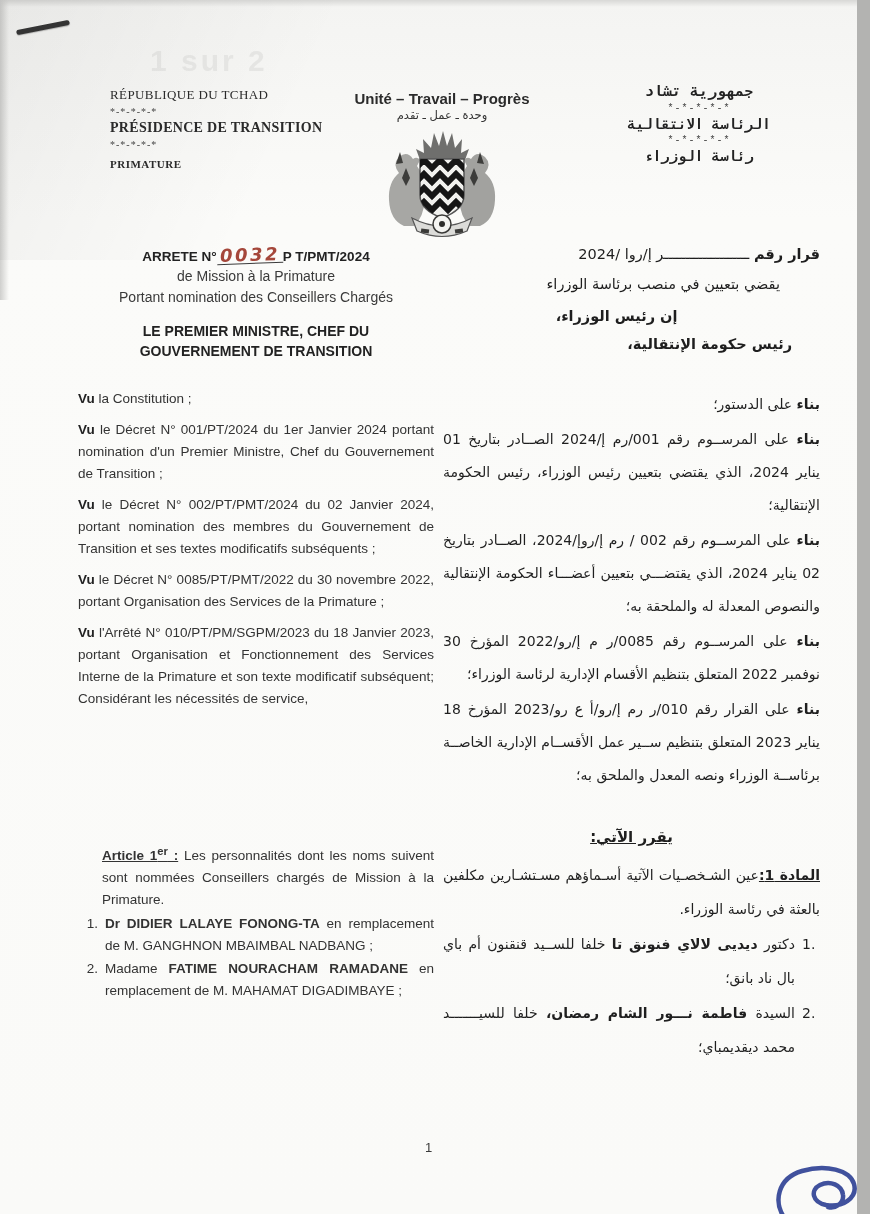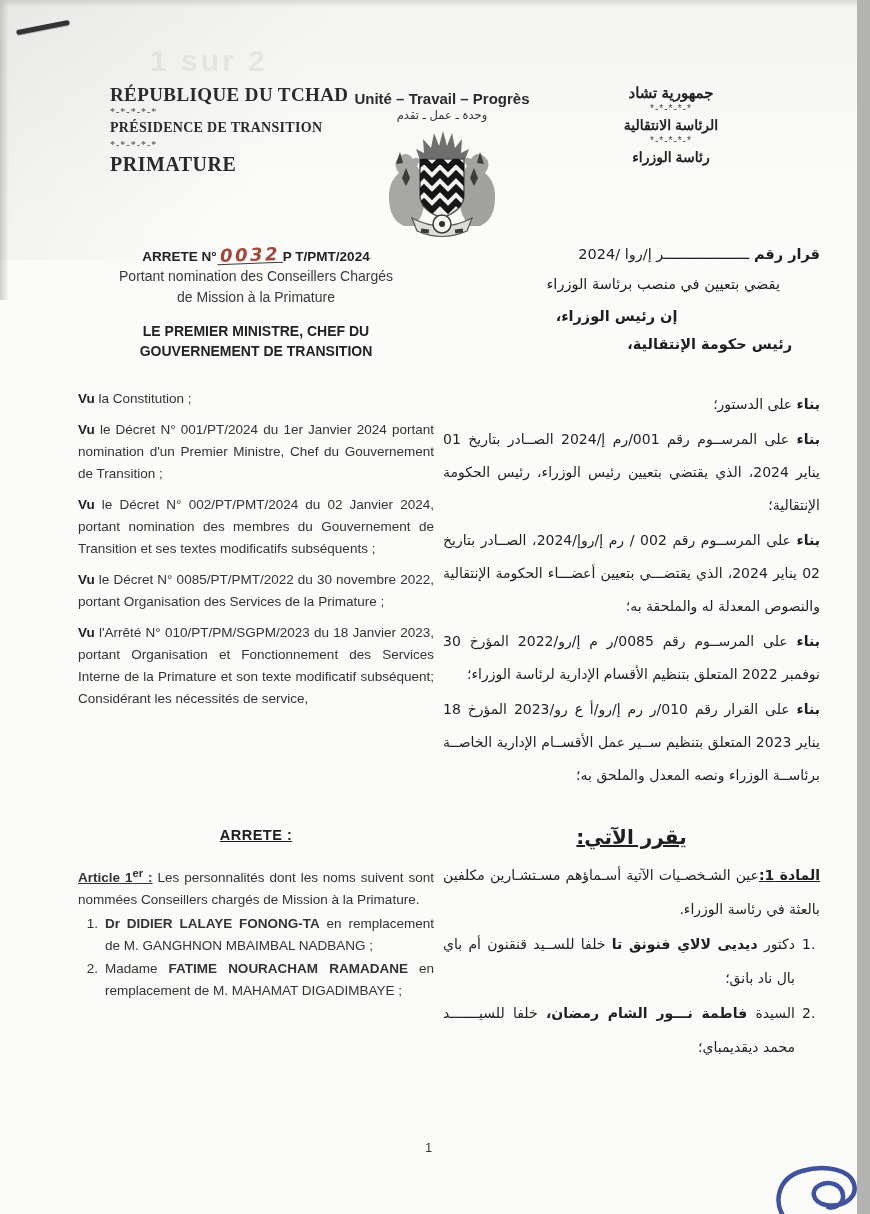--- a/index.html
+++ b/index.html
@@ -23,30 +23,30 @@
     position:absolute;left:16px;top:25px;width:54px;height:5px;border-radius:3px;
     background:#343434;transform:rotate(-11deg);box-shadow:0 1px 1px rgba(0,0,0,.25);
   }
   .ghost{
     position:absolute;left:150px;top:44px;font-size:30px;font-weight:bold;
     color:#6f6f6d;opacity:.10;letter-spacing:3px;
   }
   
   .hdr-left{position:absolute;left:110px;top:86px;width:260px;line-height:18px;
     font-family:"Liberation Serif",serif;color:#2a2a2a;}
-  .hdr-left .l1{font-size:19px;font-weight:bold;letter-spacing:.4px;}
+  .hdr-left .l1{font-size:13px;font-weight:normal;letter-spacing:.4px;}
   .hdr-left .sep{font-size:10px;letter-spacing:1px;color:#444;line-height:15px;}
   .hdr-left .l2{font-size:14px;font-weight:bold;letter-spacing:.3px;}
-  .hdr-left .l3{font-size:20px;font-weight:bold;letter-spacing:.5px;margin-top:3px;}
+  .hdr-left .l3{font-size:11px;font-weight:bold;letter-spacing:.5px;margin-top:3px;}
   .hdr-center{position:absolute;left:352px;top:90px;width:180px;text-align:center;}
   .motto-fr{font-size:15px;font-weight:bold;color:#2b2b2b;}
   .motto-ar{font-size:11.5px;color:#333;font-family:"DejaVu Sans",sans-serif;margin-top:1px;}
   .emblem{margin-top:4px;}
-  .hdr-right{position:absolute;left:556px;top:84px;width:230px;text-align:center;
-    direction:rtl;font-family:Liberation Sans, sans-serif;color:#222;}
+  .hdr-right{position:absolute;left:584px;top:84px;width:230px;text-align:center;
+    direction:rtl;font-family:Liberation Mono, monospace;color:#222;}
   .hdr-right .a1{font-size:15px;font-weight:600;line-height:18px;}
   .hdr-right .sep{font-size:10px;letter-spacing:1px;line-height:14px;direction:ltr;color:#444;}
   .hdr-right .a2{font-size:14px;font-weight:600;line-height:18px;}
   
   .title-fr{position:absolute;left:82px;top:247px;width:348px;text-align:center;}
   .arrete-line{font-size:13.5px;font-weight:bold;color:#222;}
   .handwritten{
     font-family:"DejaVu Sans",sans-serif;font-style:italic;font-size:18px;
     color:#a5473b;letter-spacing:2.5px;border-bottom:1.6px solid #3a3a3a;
     display:inline-block;transform:rotate(-2deg);padding:0 3px;line-height:16px;
@@ -68,29 +68,29 @@
   .body-ar{position:absolute;left:443px;top:388px;width:377px;direction:rtl;
     font-family:"DejaVu Sans",sans-serif;font-size:14px;line-height:33px;
     text-align:justify;color:#1f1f1f;}
   .body-ar .p{margin:0 0 2px 0;}
   .body-ar b{font-weight:700;}
   
   .dec-fr{position:absolute;left:78px;top:824px;width:356px;font-size:13.5px;
     line-height:22px;color:#333;}
   .dec-fr .h{text-align:center;font-weight:bold;font-size:14.5px;
     text-decoration:underline;letter-spacing:.5px;color:#1d1d1d;}
-  .dec-fr .art{margin-top:15px;text-align:justify;}
+  .dec-fr .art{margin-top:15px;text-align:justify;margin-left:24px;}
   .u{text-decoration:underline;}
   .dec-fr ol{margin:2px 0 0 0;padding:0;list-style:none;}
   .li{display:flex;gap:7px;margin-top:1px;}
   .li .num{flex:0 0 20px;text-align:right;}
   .li .li-t{flex:1;text-align:justify;}
   .dec-ar{position:absolute;left:443px;top:820px;width:377px;direction:rtl;
     font-family:"DejaVu Sans",sans-serif;font-size:14px;line-height:34px;color:#1f1f1f;}
-  .dec-ar .h{text-align:center;font-weight:700;text-decoration:underline;font-size:20px;}
+  .dec-ar .h{text-align:center;font-weight:700;text-decoration:underline;font-size:15px;}
   .dec-ar .art{text-align:justify;margin-top:4px;}
   .dec-ar .li .num{flex:0 0 18px;direction:ltr;text-align:left;}
   
   .pagenum{position:absolute;left:0;top:1140px;width:857px;text-align:center;
     font-size:13px;color:#3a3a3a;}
   .stamp{position:absolute;left:770px;top:1158px;width:100px;height:70px;}
 </style>
 </head>
 <body>
 
@@ -150,22 +150,22 @@
     <div class="a1">جمهورية تشاد</div>
     <div class="sep">*-*-*-*-*</div>
     <div class="a2">الرئاسة الانتقالية</div>
     <div class="sep">*-*-*-*-*</div>
     <div class="a2">رئاسة الوزراء</div>
   </div>
 
   <div class="title-fr">
     <div class="arrete-line"><span>ARRETE N°</span><span class="handwritten">0032</span><span>P T/PMT/2024</span></div>
     <div class="subtitle">
+      <div>de Mission à la Primature</div>
       <div>Portant nomination des Conseillers Chargés</div>
-      <div>de Mission à la Primature</div>
     </div>
     <div class="authority">
       <div>LE PREMIER MINISTRE, CHEF DU</div>
       <div>GOUVERNEMENT DE TRANSITION</div>
     </div>
   </div>
 
   <div class="title-ar">
     <div class="decree-line"><b>قرار رقم</b> <span>ــــــــــــــــــــر</span> <span>إ/روا /2024</span></div>
     <div class="sub">يقضي بتعيين في منصب برئاسة الوزراء</div>
@@ -183,21 +183,20 @@
 
   <div class="body-ar">
     <div class="p"><b>بناء</b><span> على الدستور؛</span></div>
     <div class="p"><b>بناء</b><span> على المرســوم رقم 001/رم إ/2024 الصــادر بتاريخ 01 يناير 2024، الذي يقتضي بتعيين رئيس الوزراء، رئيس الحكومة الإنتقالية؛</span></div>
     <div class="p"><b>بناء</b><span> على المرســوم رقم 002 / رم إ/روإ/2024، الصــادر بتاريخ 02 يناير 2024، الذي يقتضـــي بتعيين أعضـــاء الحكومة الإنتقالية والنصوص المعدلة له والملحقة به؛</span></div>
     <div class="p"><b>بناء</b><span> على المرســوم رقم 0085/ر م إ/رو/2022 المؤرخ 30 نوفمبر 2022 المتعلق بتنظيم الأقسام الإدارية لرئاسة الوزراء؛</span></div>
     <div class="p"><b>بناء</b><span> على القرار رقم 010/ر رم إ/رو/أ ع رو/2023 المؤرخ 18 يناير 2023 المتعلق بتنظيم ســير عمل الأقســام الإدارية الخاصــة برئاســة الوزراء ونصه المعدل والملحق به؛</span></div>
   </div>
 
   <div class="dec-fr">
-    <div class="h">ARRETE :</div>
     <div class="art"><b class="u"><span>Article 1</span><sup>er</sup><span> :</span></b><span> Les personnalités dont les noms suivent sont nommées Conseillers chargés de Mission à la Primature.</span></div>
     <ol>
       <li class="li">
           <span class="num">1.</span>
           <div class="li-t"><span></span><b>Dr DIDIER LALAYE FONONG-TA</b><span> en remplacement de M. GANGHNON MBAIMBAL NADBANG ;</span></div>
         </li>
       <li class="li">
           <span class="num">2.</span>
           <div class="li-t"><span>Madame </span><b>FATIME NOURACHAM RAMADANE</b><span> en remplacement de M. MAHAMAT DIGADIMBAYE ;</span></div>
         </li>

